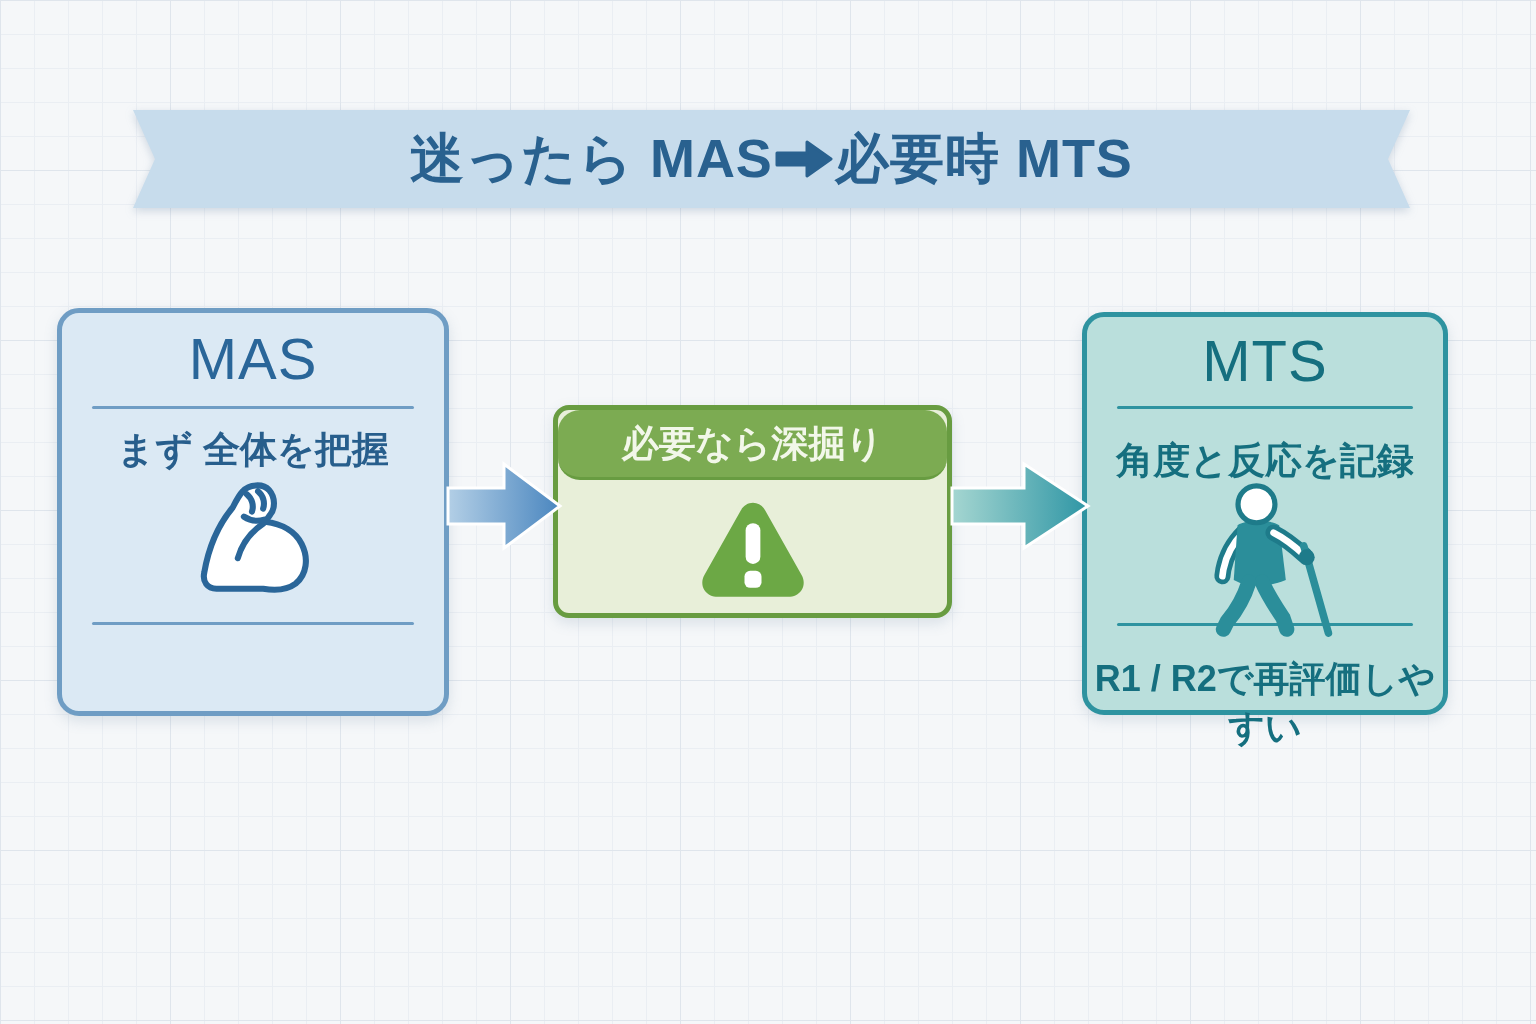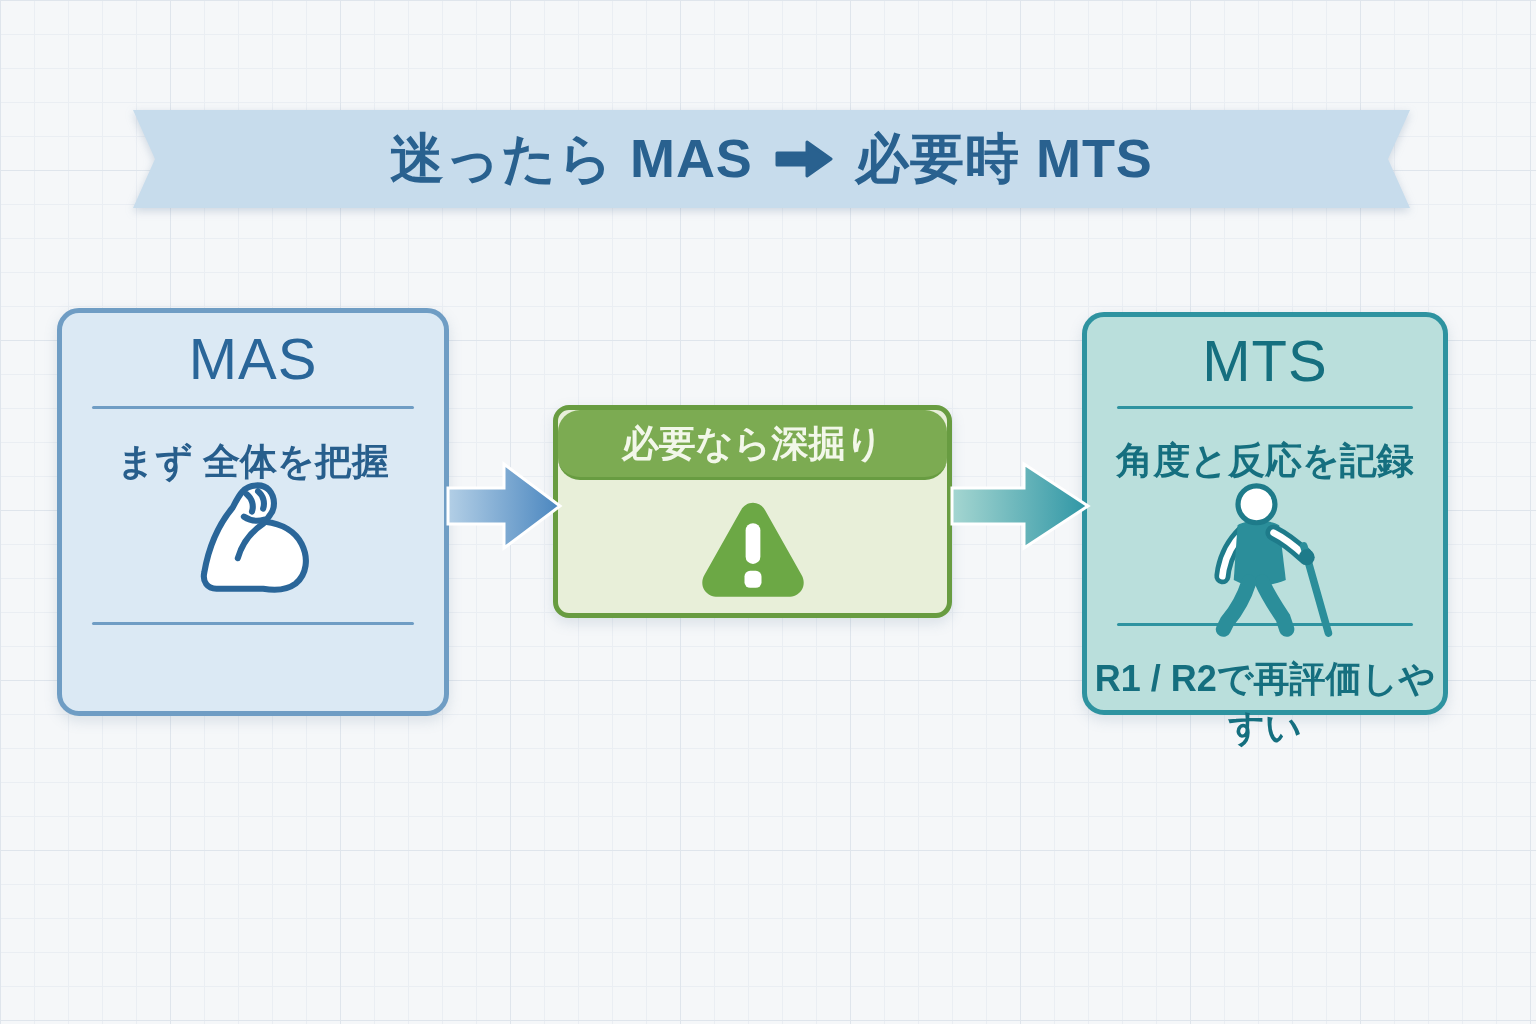--- a/index.html
+++ b/index.html
@@ -19,39 +19,39 @@
     background-size:170px 170px, 170px 170px, 34px 34px, 34px 34px;
   }
 
   
   .banner-wrap { position:absolute; left:133px; top:110px; width:1277px; height:98px;
     filter:drop-shadow(0 3px 4px rgba(100,130,160,.28)); }
   .banner {
     width:100%; height:100%;
     background:var(--banner-bg);
     clip-path:polygon(0 0, 100% 0, calc(100% - 22px) 50%, 100% 100%, 0 100%, 22px 50%);
-    display:flex; align-items:center; justify-content:center; gap:20px;
+    display:flex; align-items:center; justify-content:center; 
   }
   .banner-text { font-size:54px; font-weight:bold; color:var(--banner-text); letter-spacing:1px; }
   .banner-arrow { width:58px; height:40px; margin:0 2px; }
 
   
   .card { position:absolute; border-radius:22px; box-shadow:0 5px 14px rgba(90,120,150,.18); z-index:2; }
   .card-title { position:absolute; left:0; right:0; text-align:center; font-weight:normal; font-size:58px; letter-spacing:1px; }
   .card-sub, .card-footer { position:absolute; left:0; right:0; text-align:center; font-weight:bold; }
   .divider { position:absolute; left:30px; right:30px; height:3px; border-radius:2px; }
 
   
   .mas-card { left:57px; top:308px; width:392px; height:408px;
     background:var(--mas-bg); border:5px solid var(--mas-border); }
   .mas-card .card-title { top:12px; color:var(--mas-title); }
   .mas-card .divider { background:var(--mas-border); }
   .mas-card .d1 { top:93px; }
   .mas-card .d2 { top:309px; }
-  .mas-card .card-sub { top:112px; font-size:37px; color:var(--mas-text);margin-top:12px; }
+  .mas-card .card-sub { top:112px; font-size:37px; color:var(--mas-text); }
   .mas-card .card-footer { top:335px; font-size:34px; color:var(--mas-footer); }
   .biceps-icon { position:absolute; left:50%; top:168px; transform:translateX(-50%); width:134px; height:120px; }
 
   
   .mid-card { left:553px; top:405px; width:399px; height:213px; border-radius:16px;
     background:var(--green-body); border:5px solid var(--green-border); overflow:hidden; }
   .mid-header { height:70px; background:var(--green-header); display:flex; align-items:center; justify-content:center;
     font-size:37px; font-weight:bold; color:var(--green-text); border-bottom:3px solid var(--green-border);border-radius:22px; }
   .mid-body { height:133px; display:flex; align-items:center; justify-content:center; }
   .warning-icon { width:114px; height:102px; }

